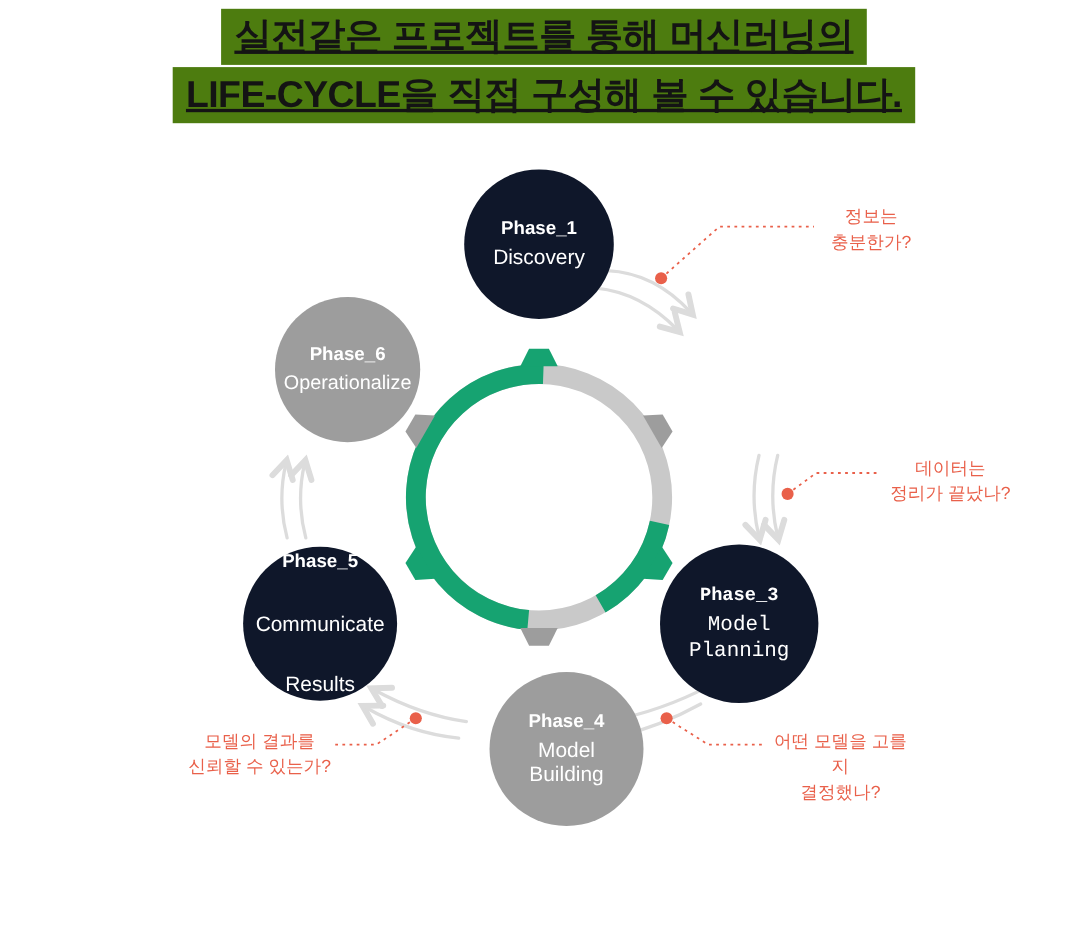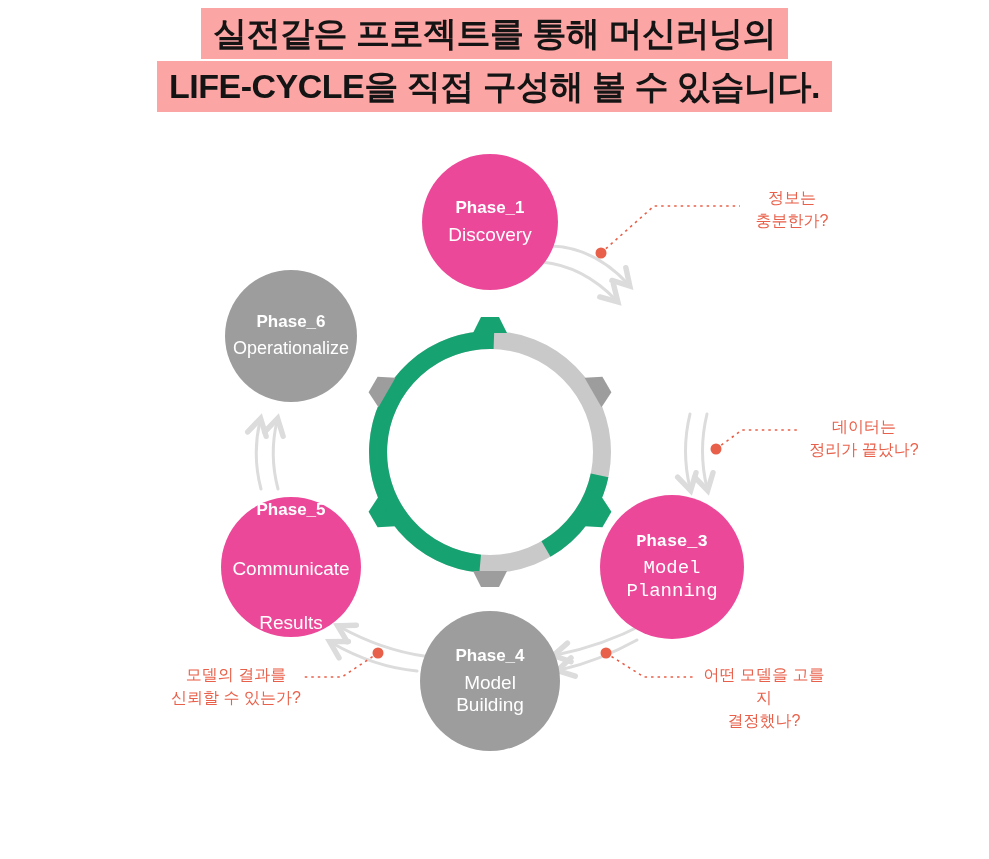--- a/index.html
+++ b/index.html
@@ -2,26 +2,26 @@
 <html><head>
 <meta charset="utf-8">
 <style>
   html,body{margin:0;padding:0;background:#ffffff;}
   .page{position:relative;width:989px;height:859px;background:#ffffff;overflow:hidden;
         font-family:"Liberation Sans","DejaVu Sans",sans-serif;}
   
   .title{position:absolute;top:6px;left:0;width:100%;text-align:center;
          font-weight:800;font-size:34px;line-height:1.32;color:#141414;letter-spacing:-0.5px;}
   .title .row{margin:2px 0;}
-  .title .hl{background:#fca5a5;padding:3px 12px;display:inline-block;}
+  .title .hl{background:#4d7c0f;padding:3px 12px;display:inline-block;text-decoration:underline;}
   
   .circle{position:absolute;border-radius:50%;display:flex;flex-direction:column;
           align-items:center;justify-content:center;color:#ffffff;text-align:center;}
-  .green{background:#ec4899;align-items:center;}
-  .gray{background:#9d9d9d;}
+  .green{background:#0f172a;align-items:center;}
+  .gray{background:#9d9d9d;margin-left:25px;}
   .pid{font-weight:700;font-size:17px;margin-bottom:6px;}
   .pname{font-size:19px;line-height:1.18;font-weight:400;}
   .c1{left:422px;top:154px;width:136px;height:136px;}
   .c2{left:616px;top:264px;width:144px;height:144px;}
   .c3{left:600px;top:495px;width:144px;height:144px;font-family:Liberation Mono, monospace;}
   .c4{left:420px;top:611px;width:140px;height:140px;text-align:right;}
   .c5{left:221px;top:497px;width:140px;height:140px;gap:32px;}
   .c6{left:225px;top:270px;width:132px;height:132px;}
   .c6 .pname{font-size:18px;}
   

